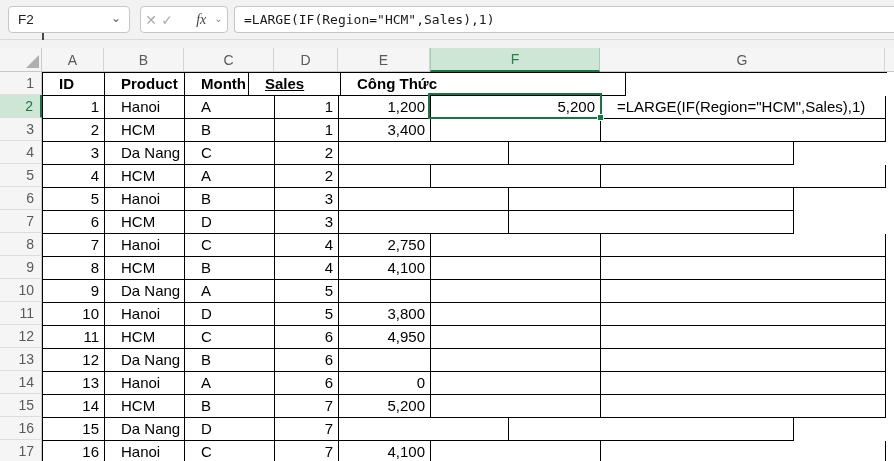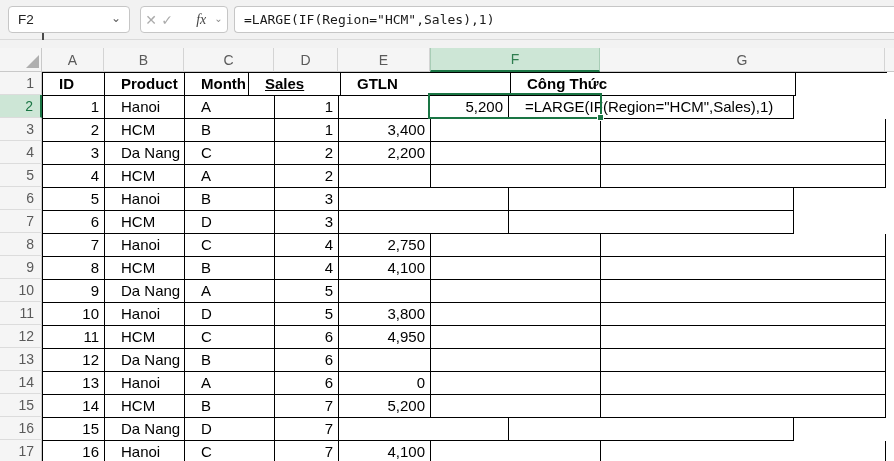--- a/index.html
+++ b/index.html
@@ -126,46 +126,45 @@
         <div class="rowhdr">15</div>
         <div class="rowhdr">16</div>
         <div class="rowhdr">17</div>
       </div>
     <div class="tbl" id="tbl">
         <div class="trow hdr">
           <div class="tcell l" style="width: 62px;">ID</div>
           <div class="tcell l" style="width: 80px;">Product</div>
           <div class="tcell l" style="width: 64px;">Month</div>
           <div class="tcell l" style="width: 92px; text-decoration: underline;">Sales</div>
-          <div class="tcell l" style="width: 170px;">GTLN</div>
           <div class="tcell l" style="width: 285px;">Công Thức</div>
         </div>
         <div class="trow">
           <div class="tcell r" style="width: 62px;">1</div>
           <div class="tcell l" style="width: 80px;">Hanoi</div>
           <div class="tcell l" style="width: 90px;">A</div>
           <div class="tcell r" style="width: 64px;">1</div>
+          <div class="tcell r" style="width: 92px;">1,200</div>
           <div class="tcell r" style="width: 170px;">5,200</div>
           <div class="tcell l" style="width: 285px;">=LARGE(IF(Region="HCM",Sales),1)</div>
         </div>
         <div class="trow">
           <div class="tcell r" style="width: 62px;">2</div>
           <div class="tcell l" style="width: 80px;">HCM</div>
           <div class="tcell l" style="width: 90px;">B</div>
           <div class="tcell r" style="width: 64px;">1</div>
           <div class="tcell r" style="width: 92px;">3,400</div>
           <div class="tcell r" style="width: 170px;"></div>
           <div class="tcell l" style="width: 285px;"></div>
         </div>
         <div class="trow">
           <div class="tcell r" style="width: 62px;">3</div>
           <div class="tcell l" style="width: 80px;">Da Nang</div>
           <div class="tcell l" style="width: 90px;">C</div>
           <div class="tcell r" style="width: 64px;">2</div>
-          <div class="tcell r" style="width: 92px;">2,200</div>
           <div class="tcell r" style="width: 170px;"></div>
           <div class="tcell l" style="width: 285px;"></div>
         </div>
         <div class="trow">
           <div class="tcell r" style="width: 62px;">4</div>
           <div class="tcell l" style="width: 80px;">HCM</div>
           <div class="tcell l" style="width: 90px;">A</div>
           <div class="tcell r" style="width: 64px;">2</div>
           <div class="tcell r" style="width: 92px;"></div>
           <div class="tcell r" style="width: 170px;"></div>

